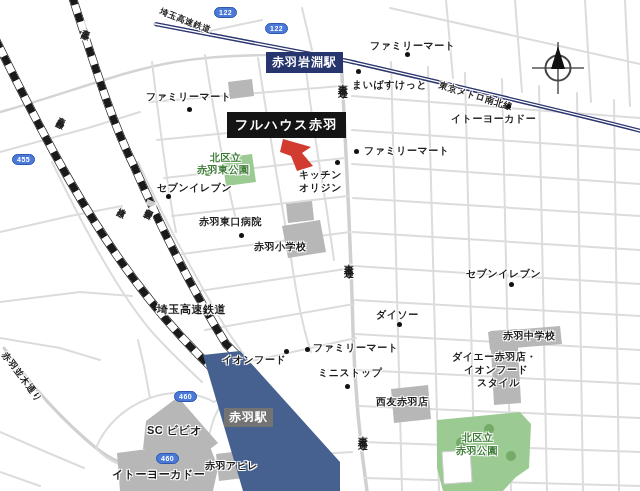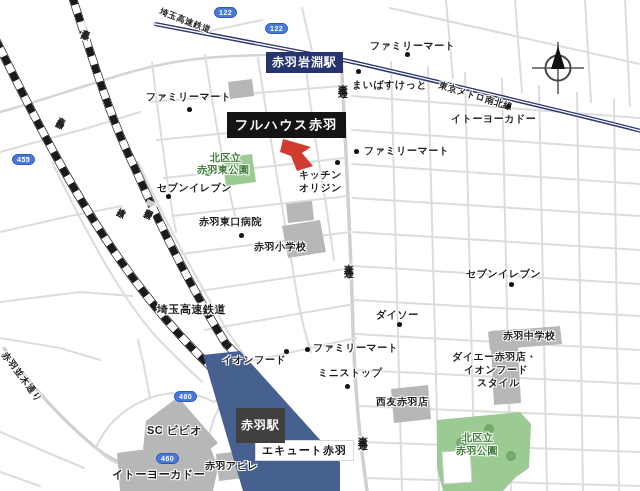--- a/index.html
+++ b/index.html
@@ -31,22 +31,22 @@
   }
   .callout{
     position:absolute;left:227px;top:112px;z-index:4;background:#141414;color:#fff;
     font:700 13px "Liberation Sans",sans-serif;padding:4px 8px;letter-spacing:1.5px;
   }
   .badge-navy{
     position:absolute;left:266px;top:52px;z-index:4;background:#27356e;color:#fff;
     font:700 12px "Liberation Sans",sans-serif;padding:2px 6px;letter-spacing:1px;
   }
   .badge-indigo{
-    position:absolute;left:236px;top:408px;z-index:4;background:#404040;color:#fff;
-    font:700 12px "Liberation Sans",sans-serif;padding:9px 5px;letter-spacing:1px;
+    position:absolute;left:224px;top:408px;z-index:4;background:#737373;color:#fff;
+    font:700 12px "Liberation Sans",sans-serif;padding:1px 5px;letter-spacing:1px;
   }
   .whitebox{
     position:absolute;left:256px;top:441px;z-index:3;background:#fff;color:#111;
     font:700 11px "Liberation Sans",sans-serif;padding:2px 6px;letter-spacing:1px;
     box-shadow:0 0 0 1px #d9d9d9;
   }
 </style>
 </head>
 <body>
 
@@ -219,21 +219,20 @@
   <div class="lbl" style="left:452px;top:351px;">ダイエー赤羽店・</div>
   <div class="lbl" style="left:464px;top:364px;">イオンフード</div>
   <div class="lbl" style="left:477px;top:377px;">スタイル</div>
   <div class="lbl" style="left:313px;top:342px;">ファミリーマート</div>
   <div class="lbl" style="left:222px;top:354px;">イオンフード</div>
   <div class="lbl" style="left:318px;top:367px;">ミニストップ</div>
   <div class="lbl" style="left:376px;top:396px;">西友赤羽店</div>
   <div class="lbl big" style="left:147px;top:424px;">SC ビビオ</div>
   <div class="lbl big" style="left:112px;top:468px;">イトーヨーカドー</div>
   <div class="lbl" style="left:205px;top:460px;">赤羽アピレ</div>
-  <div class="whitebox">エキュート赤羽</div>
 
   <div class="dot" style="left:187px;top:107px;"></div>
   <div class="dot" style="left:405px;top:52px;"></div>
   <div class="dot" style="left:356px;top:69px;"></div>
   <div class="dot" style="left:506px;top:104px;"></div>
   <div class="dot" style="left:354px;top:149px;"></div>
   <div class="dot" style="left:335px;top:160px;"></div>
   <div class="dot" style="left:166px;top:194px;"></div>
   <div class="dot" style="left:239px;top:233px;"></div>
   <div class="dot" style="left:509px;top:282px;"></div>

